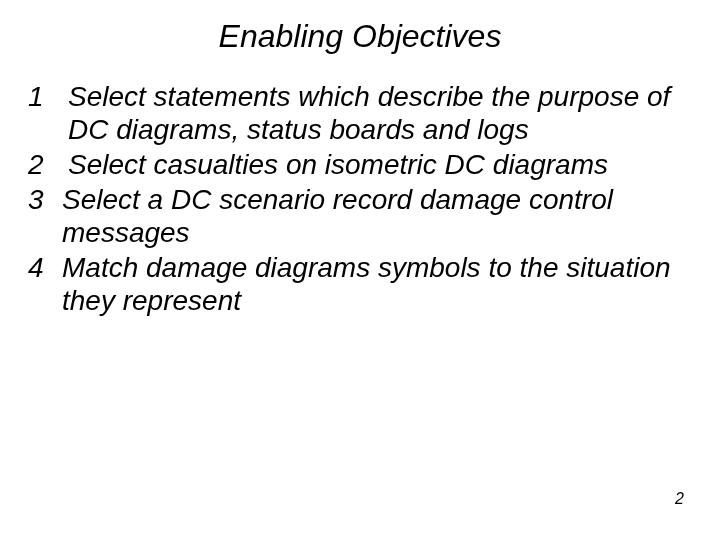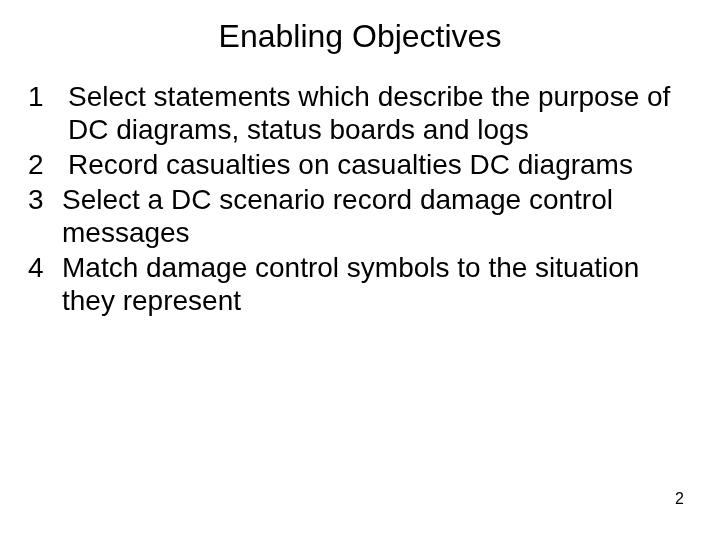--- a/index.html
+++ b/index.html
@@ -10,20 +10,21 @@
     background: #ffffff;
     font-family: Arial, Helvetica, sans-serif;
     color: #000;
     position: relative;
   }
   .slide {
     width: 720px;
     height: 540px;
     position: relative;
     box-sizing: border-box;
+    font-style: italic;
   }
   .title {
     position: absolute;
     top: 18px;
     left: 0;
     width: 720px;
     text-align: center;
     font-size: 32px;
     font-weight: 400;
   }
@@ -69,30 +70,30 @@
 
   <div class="body">
 
     <div class="item">
       <div class="num">1</div>
       <div class="txt">Select statements which describe the purpose of DC diagrams, status boards and logs</div>
     </div>
 
     <div class="item">
       <div class="num">2</div>
-      <div class="txt">Record casualties on casualties DC diagrams</div>
+      <div class="txt">Select casualties on isometric DC diagrams</div>
     </div>
 
     <div class="item">
       <div class="num">3</div>
       <div class="txt tight">Select a DC scenario record damage control messages</div>
     </div>
 
     <div class="item">
       <div class="num">4</div>
-      <div class="txt tight">Match damage control symbols to the situation they represent</div>
+      <div class="txt tight">Match damage diagrams symbols to the situation they represent</div>
     </div>
 
   </div>
 
   <div class="pagenum">2</div>
 
 </div>
 
 </body></html>

